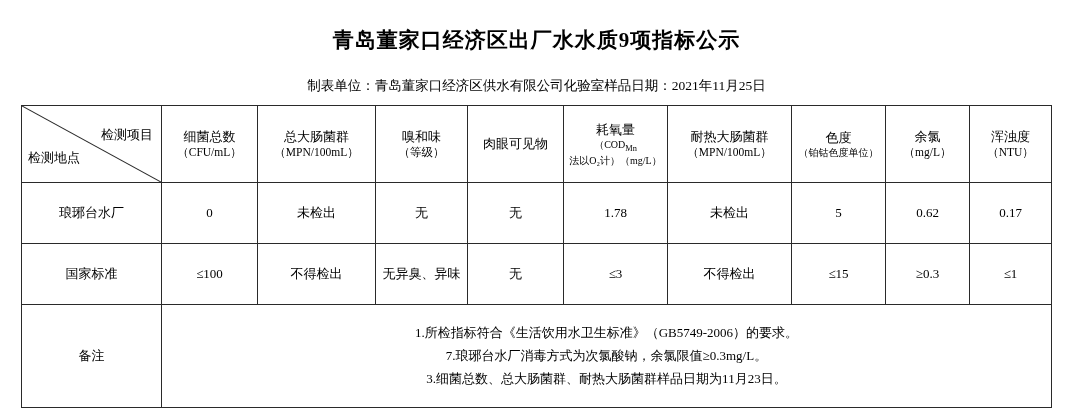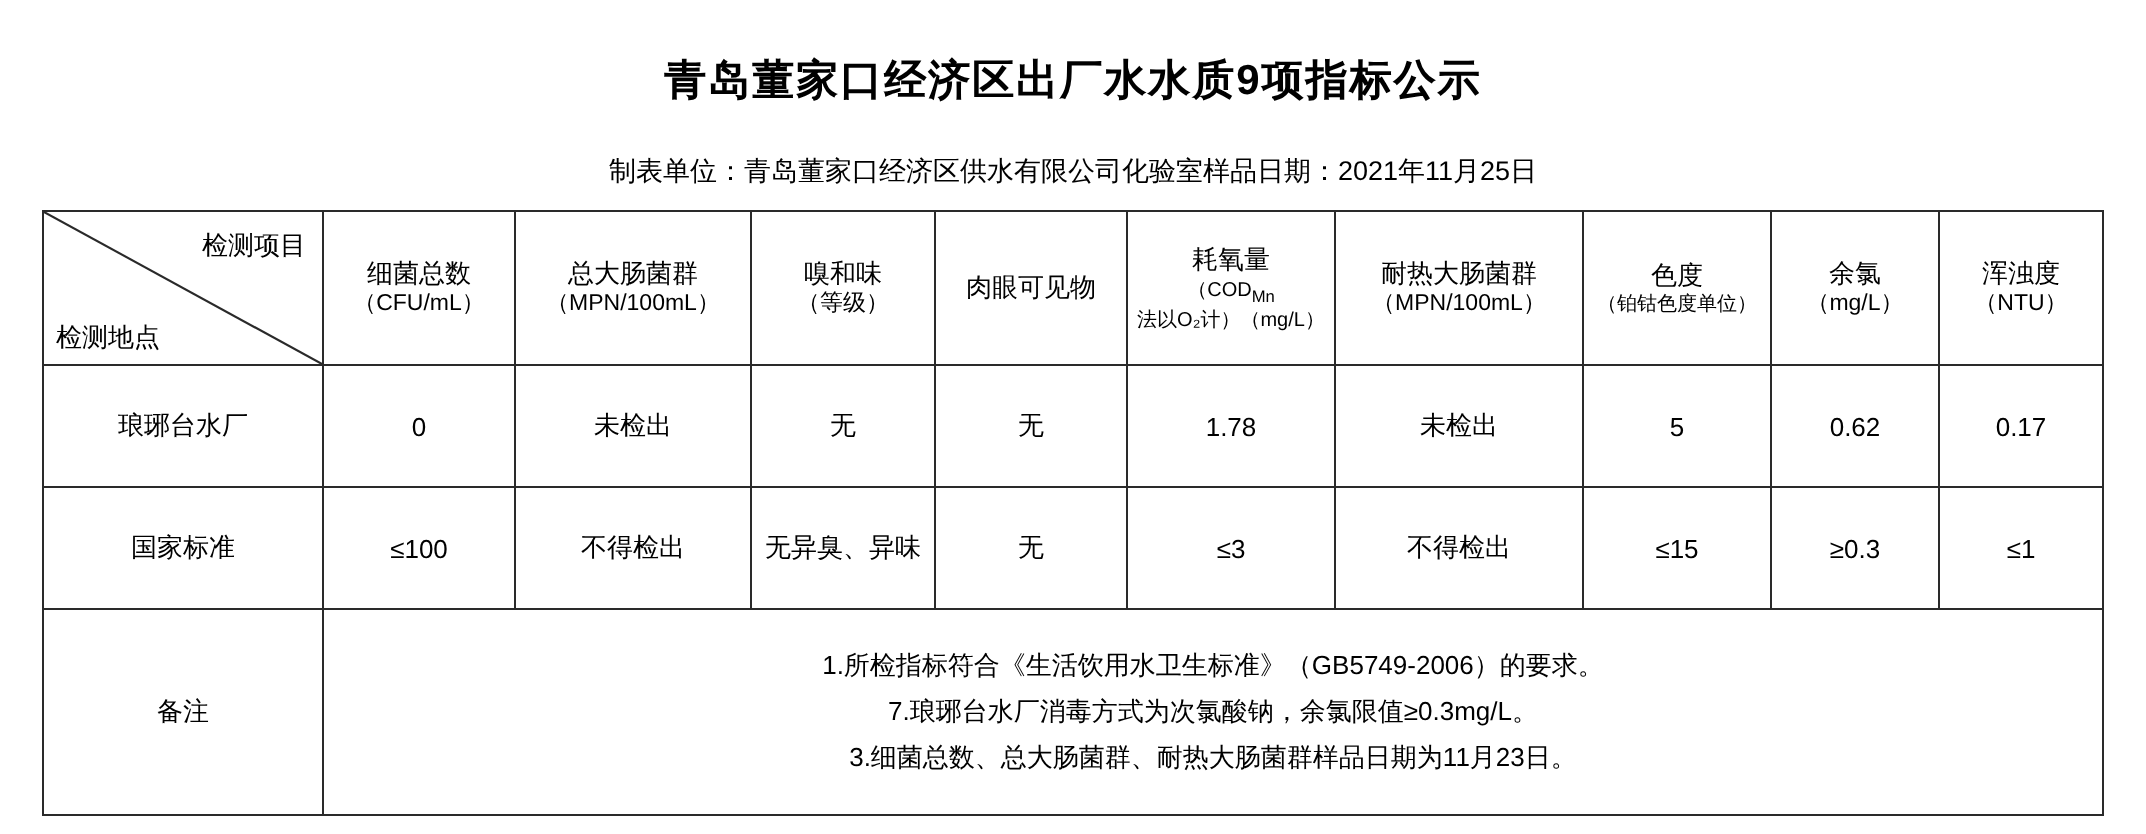--- a/index.html
+++ b/index.html
@@ -12,20 +12,21 @@
     background: #ffffff;
     font-family: "Liberation Sans", sans-serif;
     color: #000000;
     overflow: hidden;
   }
   .page {
     position: relative;
     width: 1073px;
     height: 304px;
     box-sizing: border-box;
+    font-family: Liberation Serif, serif;
   }
   .title {
     text-align: center;
     font-size: 21px;
     font-weight: bold;
     letter-spacing: 1px;
     padding-top: 28px;
     line-height: 1.2;
   }
   .meta-row {
@@ -77,27 +78,27 @@
     width: 100%;
     height: 100%;
   }
   .corner .diag line {
     stroke: #2a2a2a;
     stroke-width: 1;
   }
   .corner .c-top {
     position: absolute;
     right: 8px;
-    top: 8px;
+    top: 20px;
     font-size: 13px;
   }
   .corner .c-bot {
     position: absolute;
     left: 6px;
-    bottom: 4px;
+    bottom: 15px;
     font-size: 13px;
   }
   .data-row td {
     height: 54px;
   }
   .note-row td {
     height: 86px;
   }
   .note-label {
     font-size: 13px;

